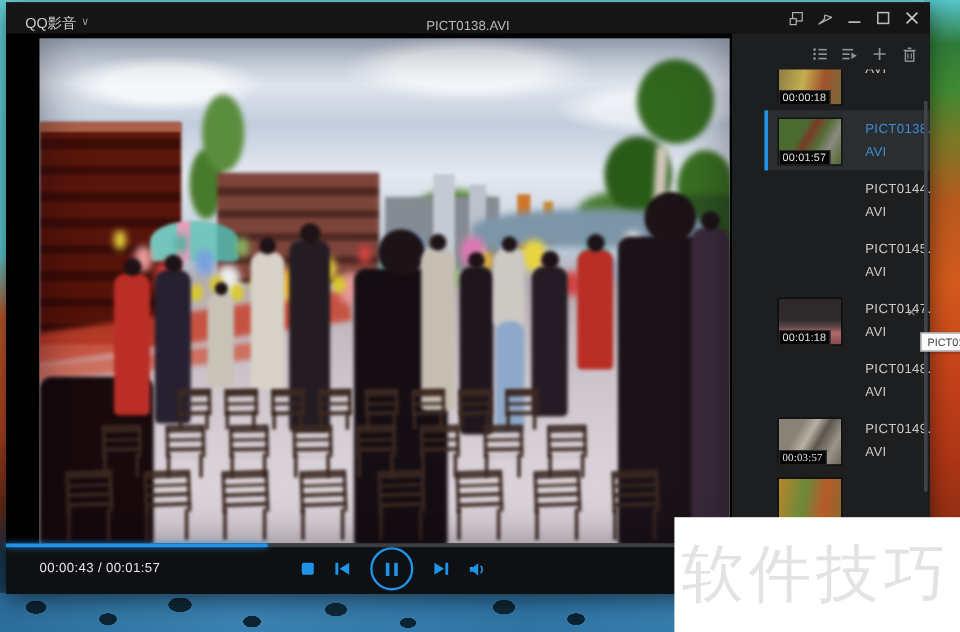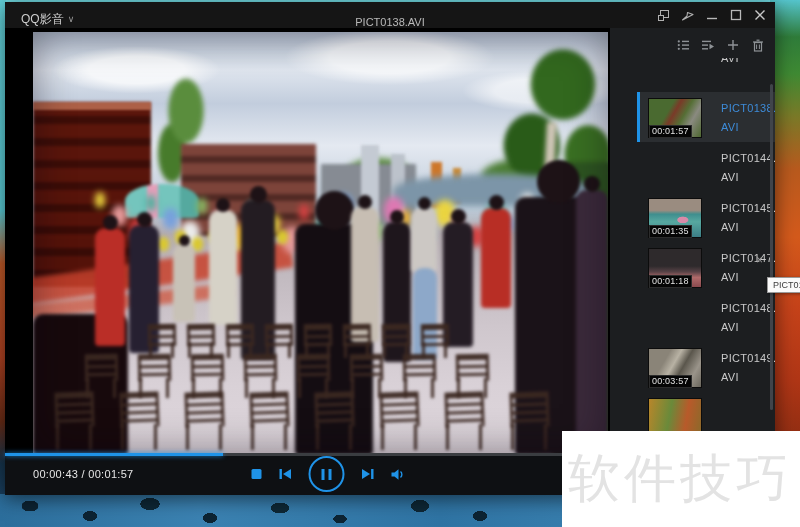--- a/index.html
+++ b/index.html
@@ -68,21 +68,21 @@
   .pl-item{position:relative;height:50px;margin-left:27px;}
   .pl-item.selected{background:#2b2e31;}
   .sel-bar{position:absolute;left:0;top:0;width:3px;height:100%;background:#1f93e8;}
   .thumb{position:absolute;left:11px;top:6px;width:52px;height:38px;border:1px solid #0c0c0c;}
   .t1{background:linear-gradient(100deg,#8a7a40,#c4ae50 40%,#a0522d 70%,#7a6a3a);}
   .t2{background:linear-gradient(120deg,#4a6a30 0 35%,#7a3a28 45%,#556e35 60%,#8a8a80 75%,#4e6830 100%);}
   .t3{background:linear-gradient(180deg,#7a4034 0 30%,#6f9648 35%,#7da452 70%,#86ac5a 100%);}
   .t4{background:radial-gradient(10px 6px at 65% 55%,#d88aa8 50%,transparent 60%),linear-gradient(180deg,#9a8c80 0 30%,#3f8e8e 40%,#57a8a0 60%,#3c7e86 100%);}
   .t5{background:linear-gradient(180deg,#2e2a2c 0 45%,#574246 60%,#b06a6a 75%,#8a4a4e 100%);}
   .t6{background:linear-gradient(180deg,#3a2a28 0 20%,#a04838 30%,#c86858 50%,#b04840 70%,#d88878 85%,#983830 100%);}
-  .t7{background:linear-gradient(120deg,#8a8478 0 30%,#b8b2a4 45%,#5a564c 60%,#9a948a 80%,#6a665c 100%);}
+  .t7{background:linear-gradient(120deg,#8a8478 0 30%,#b8b2a4 45%,#5a564c 60%,#9a948a 80%,#6a665c 100%);font-family:Liberation Serif, serif;}
   .t8{background:linear-gradient(100deg,#b8862a,#6a8a3a 40%,#b85a2a 70%,#8a6a2a);}
   .dur{position:absolute;left:0;bottom:-1px;background:#050505;border:1px solid #2c2c2c;color:#e2e2e2;
     font-size:9px;line-height:11px;padding:0 2px;letter-spacing:.2px;}
   .pl-name{position:absolute;left:84px;top:7px;font-size:11px;line-height:19px;color:#c9c9c9;letter-spacing:.3px;}
   .pl-item.selected .pl-name{color:#3d8bd8;}
   .item-close{position:absolute;right:12px;top:12px;color:#9a9a9a;font-size:12px;line-height:12px;}
   .scroll-thumb{position:absolute;right:2px;top:56px;bottom:85px;width:3px;background:#40444a;border-radius:2px;}
   
   .tooltip{position:absolute;left:767px;top:277px;z-index:3;background:#fafafa;border:1px solid #9a9a9a;
     box-shadow:1px 1px 3px rgba(0,0,0,.4);color:#3c3c3c;font-size:9px;line-height:12px;padding:1px 5px;white-space:nowrap;}
@@ -370,20 +370,23 @@
           <line x1="4.6" y1="5.5" x2="4.6" y2="10" stroke="#8e9296" stroke-width="1"></line>
           <line x1="7.4" y1="5.5" x2="7.4" y2="10" stroke="#8e9296" stroke-width="1"></line>
         </svg>
       </div>
     </div>
 
     <div class="pl-viewport">
       <div class="pl-list">
 
         <div class="pl-item">
+          <div class="thumb t1">
+            <span class="dur">00:00:18</span>
+          </div>
           <div class="pl-name">
             <div></div>
             <div>AVI</div>
           </div>
         </div>
 
         <div class="pl-item selected">
           <div class="sel-bar"></div>
           <div class="thumb t2">
             <span class="dur">00:01:57</span>
@@ -395,23 +398,20 @@
         </div>
 
         <div class="pl-item">
           <div class="pl-name">
             <div>PICT0144.</div>
             <div>AVI</div>
           </div>
         </div>
 
         <div class="pl-item">
-          <div class="thumb t4">
-            <span class="dur">00:01:35</span>
-          </div>
           <div class="pl-name">
             <div>PICT0145.</div>
             <div>AVI</div>
           </div>
         </div>
 
         <div class="pl-item">
           <div class="thumb t5">
             <span class="dur">00:01:18</span>
           </div>

